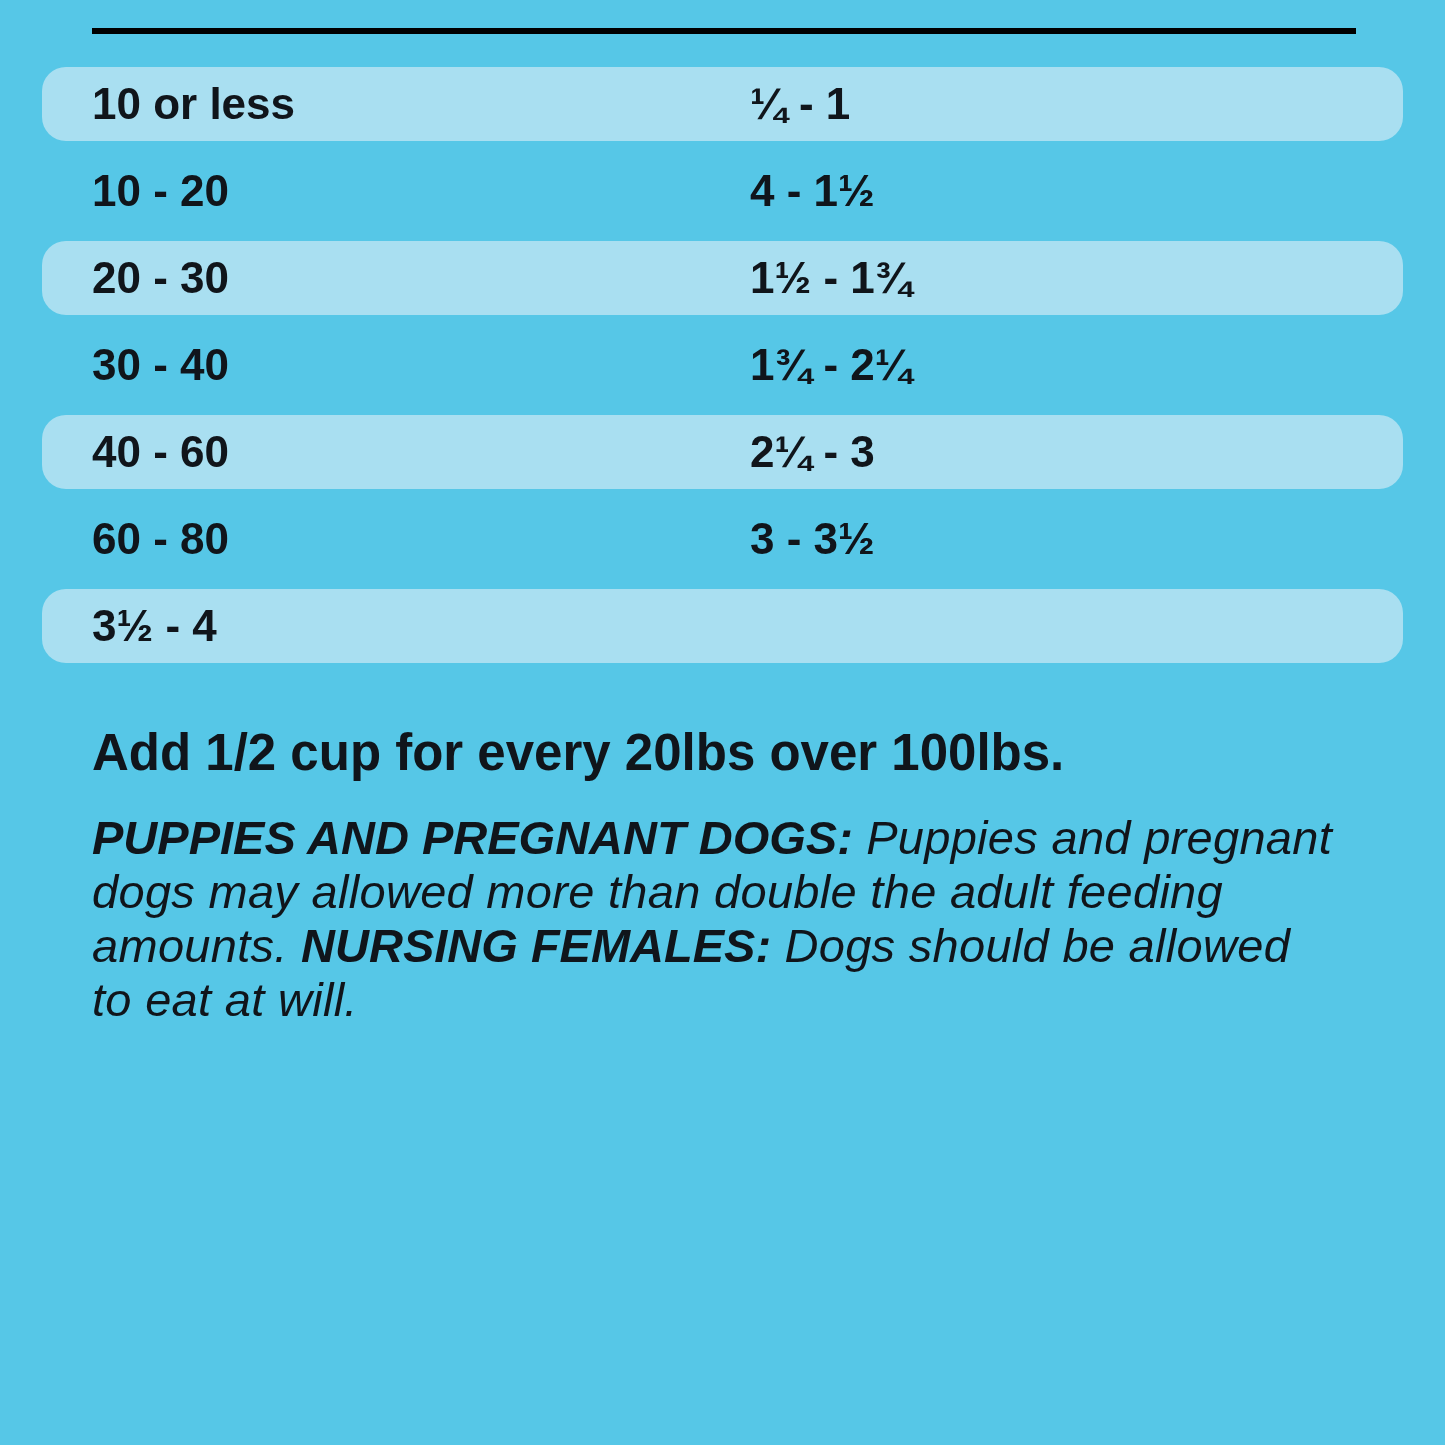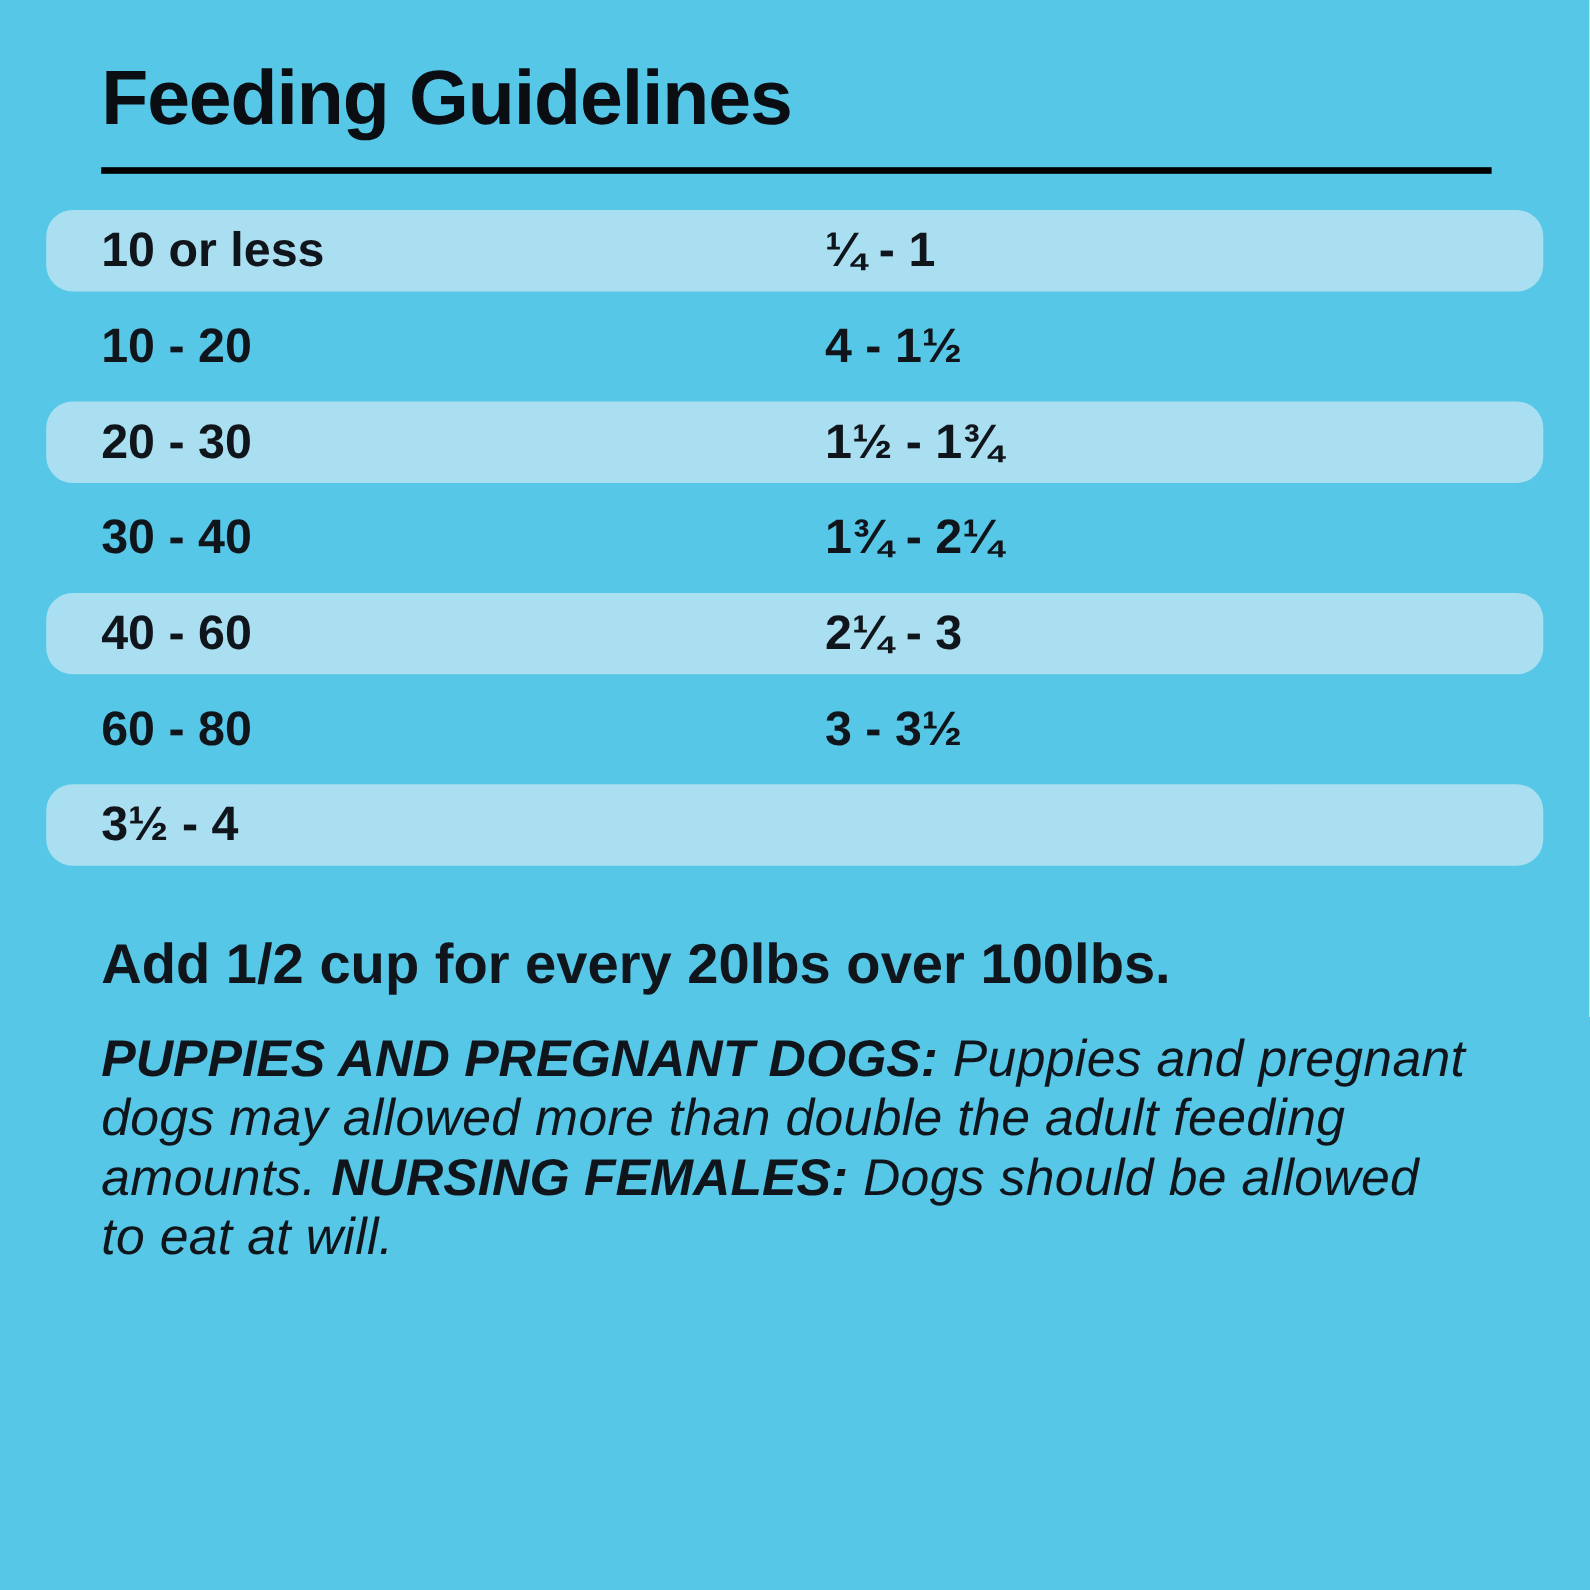--- a/index.html
+++ b/index.html
@@ -70,21 +70,20 @@
     max-width:1320px;
   }
   .special-note .bold{font-weight:700;letter-spacing:0;}
   .special-note .line{display:block;font-style:italic;}
 </style>
 </head>
 <body>
 
 <div class="page">
 
-  <h1 class="page-title">Feeding Guidelines</h1>
 
   <div class="title-rule"></div>
 
   <div class="table">
 
     <div class="table-body" id="table-body">
   <div class="row highlighted">
     <span class="cell-weight">10 or less</span>
     <span class="cell-serving">¼ - 1</span>
   </div>

